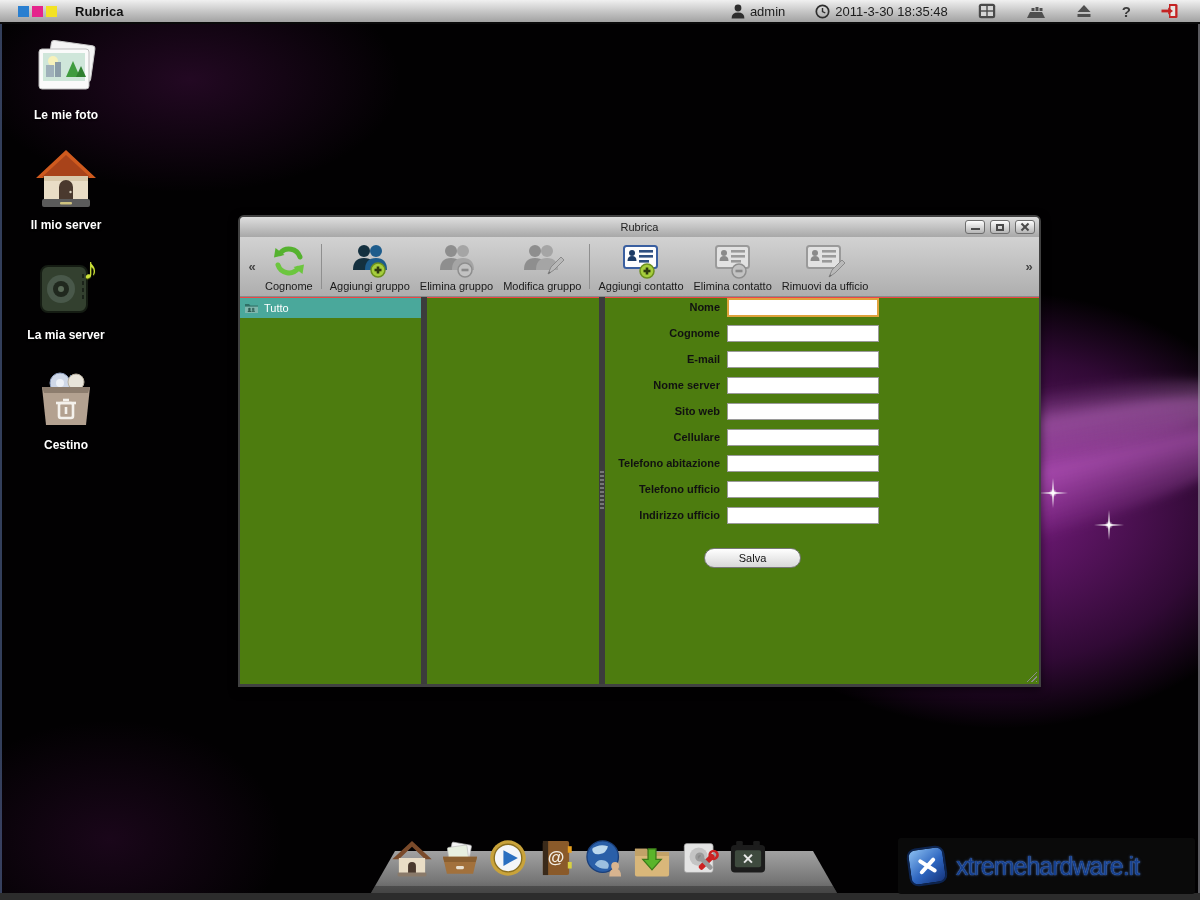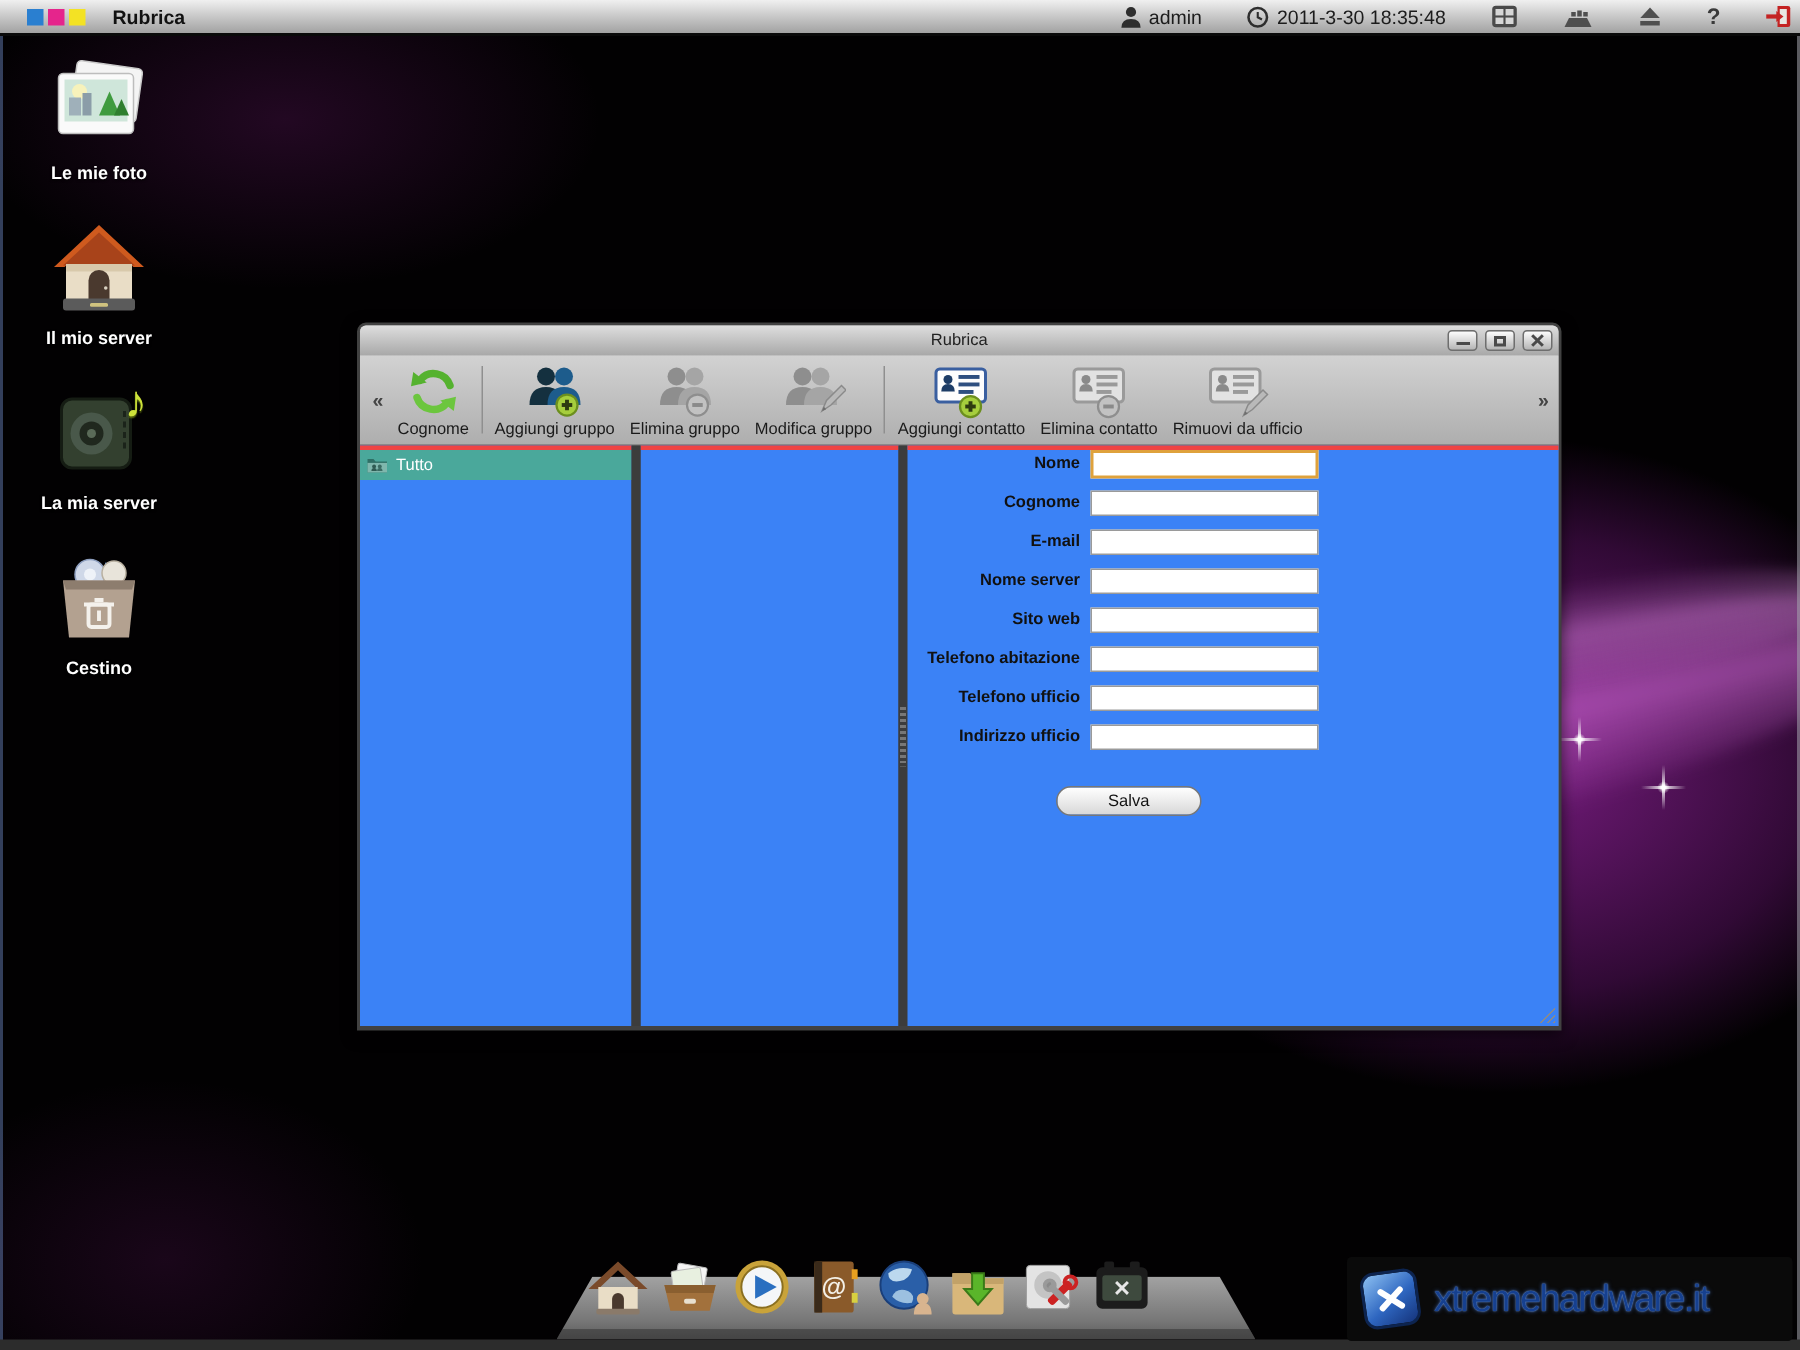--- a/index.html
+++ b/index.html
@@ -32,21 +32,21 @@
   .edge-right { position:absolute; right:0; top:24px; bottom:0; width:2px; background:rgba(165,165,175,.55); }
   .bottom-strip { position:absolute; left:0; right:0; bottom:0; height:7px; background:#2c2c2c; }
 
   
   .menubar { position:absolute; left:0; top:0; width:1200px; height:24px; z-index:50;
     background:linear-gradient(#f0f0f0, #c4c4c4 55%, #a2a2a2); border-bottom:2px solid #0a0a0a;
     display:flex; align-items:center; }
   .logo-squares { display:flex; gap:3px; margin-left:18px; }
   .logo-squares b { width:11px; height:11px; display:block; }
   .menubar-title { font-size:13px; font-weight:bold; color:#111; margin-left:18px; }
-  .menubar-right { margin-left:auto; display:flex; align-items:center; gap:9px; padding-right:6px; }
+  .menubar-right { margin-left:auto; display:flex; align-items:center; gap:9px; padding-right:22px; }
   .mb-item { display:flex; align-items:center; gap:5px; font-size:13px; color:#1c1c1c; }
   .mb-icon { display:inline-flex; align-items:center; justify-content:center; }
   .mb-gap { width:12px; }
   .help-glyph { font-size:15px; font-weight:bold; color:#3a3a3a; }
 
   
   .desk-icons { position:absolute; left:14px; top:34px; width:104px; z-index:5; }
   .desk-item { width:104px; height:110px; display:flex; flex-direction:column; align-items:center; cursor:default; }
   .desk-item .dicon { width:68px; height:70px; display:flex; align-items:center; justify-content:center; }
   .desk-item .dlabel { margin-top:4px; font-size:12px; font-weight:bold; color:#fff; text-shadow:0 1px 2px #000; white-space:nowrap; }
@@ -72,21 +72,21 @@
   .tb-scroll { width:16px; display:flex; align-items:center; justify-content:center;
     font-size:13px; font-weight:bold; color:#444; cursor:pointer; }
   .tb-scroll.right { position:absolute; right:2px; top:0; bottom:0; }
   .tb-btn { display:flex; flex-direction:column; align-items:center; justify-content:flex-end;
     padding:3px 5px 4px; cursor:pointer; }
   .tb-btn .tb-ico { height:38px; display:flex; align-items:center; justify-content:center; }
   .tb-btn .tb-label { font-size:11px; color:#1a1a1a; white-space:nowrap; }
   .tb-sep { width:1px; background:#8f8f8f; margin:7px 3px; }
 
   .win-body { position:absolute; left:0; top:80px; right:0; bottom:0; display:flex; background:#3c3c3c; }
-  .panel { background:#3b82f6; border-top:3px solid #ef4444; }
+  .panel { background:#4d7c0f; border-top:1px solid #ef4444; }
   .panel.groups { width:181px; }
   .panel.contacts { width:172px; }
   .panel.detail { flex:1; position:relative; }
   .splitter { width:6px; background:#3c3c3c; cursor:col-resize; position:relative; }
   .splitter .dots { position:absolute; left:1px; top:45%; width:4px; height:40px;
     background:repeating-linear-gradient(#777 0 2px, transparent 2px 4px); }
 
   .group-row { height:20px; display:flex; align-items:center; gap:5px; padding-left:4px;
     font-size:11px; cursor:pointer; }
   .group-row.selected { color:#fff; }
@@ -457,20 +457,24 @@
         </div>
         <div class="form-row">
           <label>Nome server</label>
           <input type="text" value="" style="">
         </div>
         <div class="form-row">
           <label>Sito web</label>
           <input type="text" value="" style="">
         </div>
         <div class="form-row">
+          <label>Cellulare</label>
+          <input type="text" value="" style="">
+        </div>
+        <div class="form-row">
           <label>Telefono abitazione</label>
           <input type="text" value="" style="">
         </div>
         <div class="form-row">
           <label>Telefono ufficio</label>
           <input type="text" value="" style="">
         </div>
         <div class="form-row">
           <label>Indirizzo ufficio</label>
           <input type="text" value="" style="">

